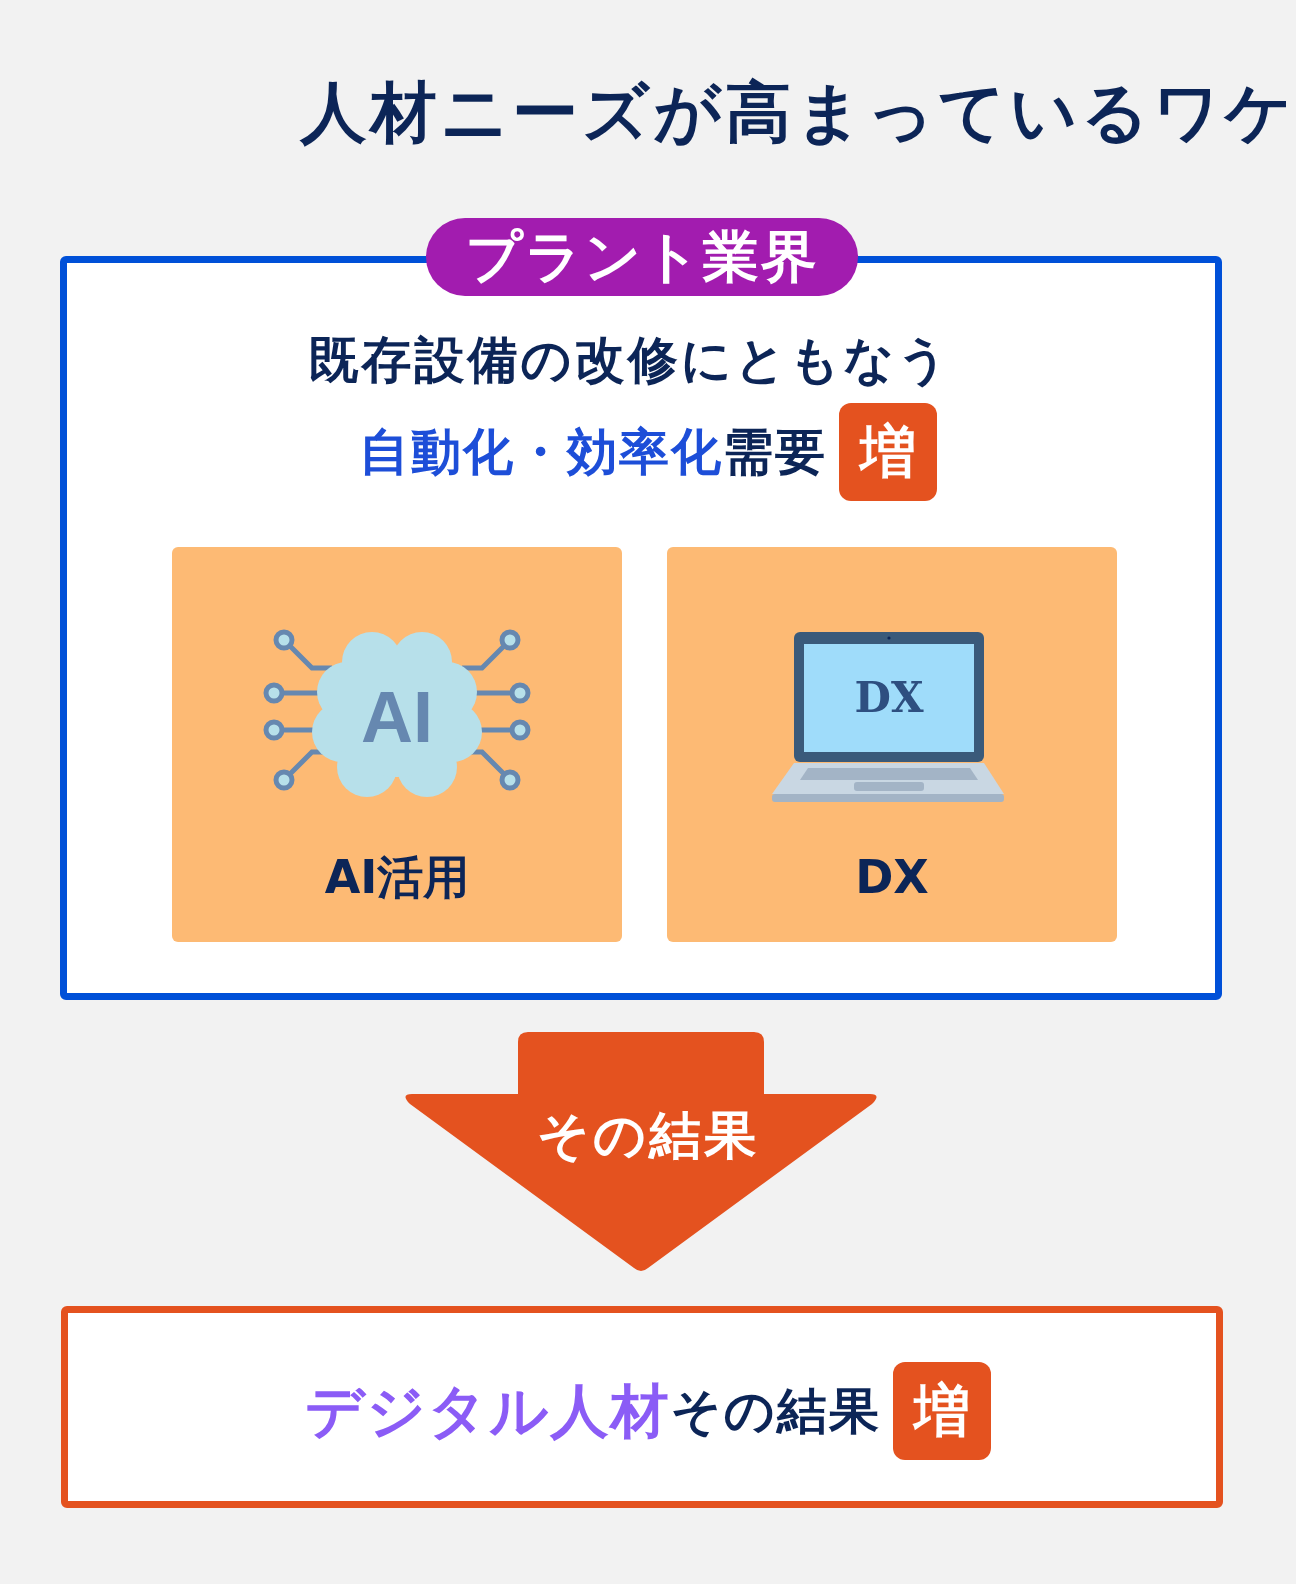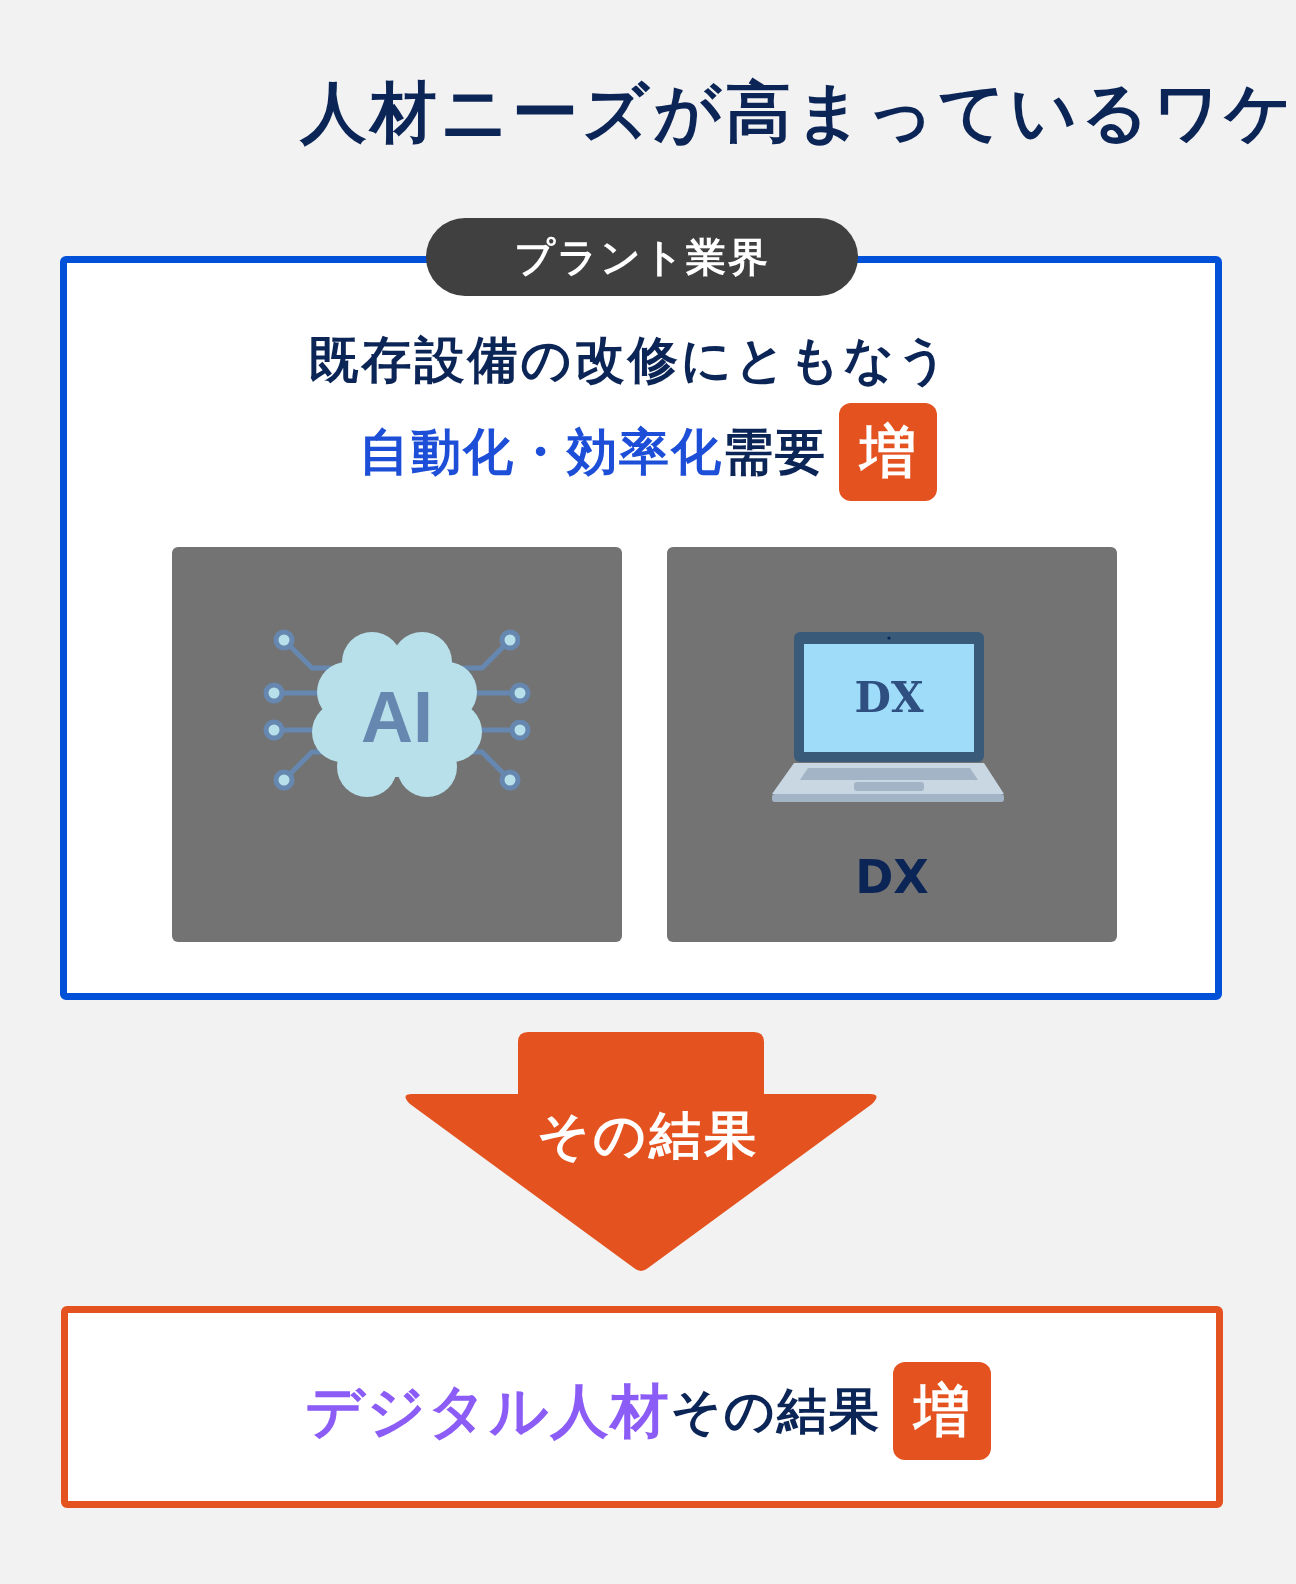--- a/index.html
+++ b/index.html
@@ -22,22 +22,22 @@
     .plant-box {
       position: absolute; left: 60px; top: 256px;
       width: 1148px; height: 730px;
       background: #ffffff;
       border: 7px solid #0050d8;
       border-radius: 6px;
     }
     .plant-badge {
       position: absolute; left: 426px; top: 218px;
       width: 432px; height: 78px;
-      background: #404040; border-radius: 39px;
-      color: #ffffff; font-size: 40px; font-weight: bold;
+      background: #a21caf; border-radius: 39px;
+      color: #ffffff; font-size: 56px; font-weight: bold;
       text-align: center; line-height: 78px; letter-spacing: 2px;
     }
 
     .headline-1 {
       position: absolute; left: 0; top: 325px; width: 1260px;
       text-align: center; font-size: 50px; font-weight: bold;
       color: #0c2557; letter-spacing: 3px; line-height: 70px;
     }
     .headline-2 {
       position: absolute; left: 0; top: 398px; width: 1296px;
@@ -48,21 +48,21 @@
     .zou-badge {
       display: inline-block; vertical-align: middle;
       width: 98px; height: 98px; border-radius: 12px;
       background: #e4521f; color: #fff;
       font-size: 56px; font-weight: bold; line-height: 98px;
       text-align: center; margin-left: 12px; letter-spacing: 0;
     }
 
     .card {
       position: absolute; top: 547px; width: 450px; height: 395px;
-      background: #737373; border-radius: 6px;
+      background: #fdba74; border-radius: 6px;
     }
     .card-ai { left: 172px; }
     .card-dx { left: 667px; }
     .card-label {
       position: absolute; left: 0; top: 300px; width: 100%;
       text-align: center; font-size: 46px; font-weight: bold;
       color: #0c2557; line-height: 60px;
     }
     .card-icon { position: absolute; }
     .card-ai .card-icon { left: 90px; top: 75px; }
@@ -134,20 +134,21 @@
         <circle cx="185" cy="70" r="30"></circle>
         <circle cx="80" cy="110" r="30"></circle>
         <circle cx="190" cy="110" r="30"></circle>
         <circle cx="105" cy="145" r="30"></circle>
         <circle cx="165" cy="145" r="30"></circle>
         <circle cx="135" cy="90" r="65"></circle>
       </g>
       <text x="135" y="120" text-anchor="middle" font-family="Liberation Sans, sans-serif" font-weight="bold" font-size="72" fill="#6688b0">AI</text>
     </svg>
   </div>
+  <div class="card-label">AI活用</div>
 </div>
 
 <div class="card card-dx">
   <div class="card-icon">
     <svg width="240" height="180" viewBox="0 0 240 180">
       <rect x="22" y="0" width="190" height="130" rx="6" fill="#3a5a7a"></rect>
       <rect x="32" y="12" width="170" height="108" fill="#9fdcfa"></rect>
       <circle cx="117" cy="6" r="1.6" fill="#0c2557"></circle>
       <text x="117" y="80" text-anchor="middle" font-family="DejaVu Serif, serif" font-weight="bold" font-size="42" fill="#2e4f80">DX</text>
       <polygon points="22,131 212,131 232,162 0,162" fill="#c9d7e3"></polygon>

